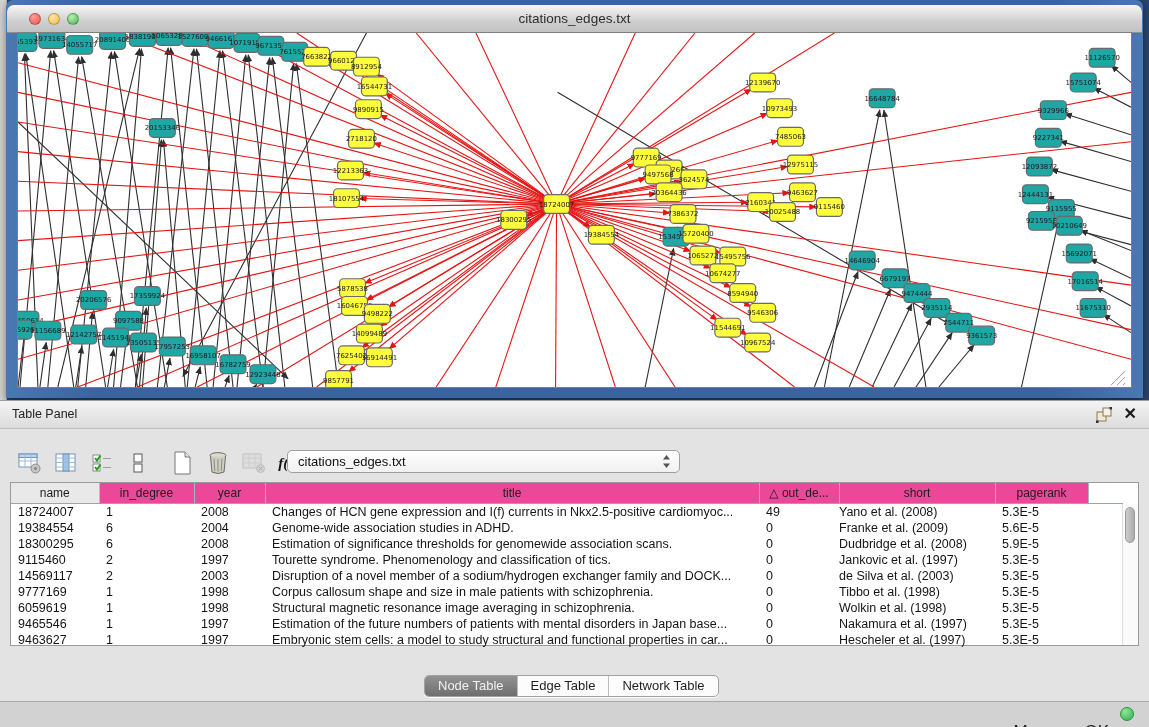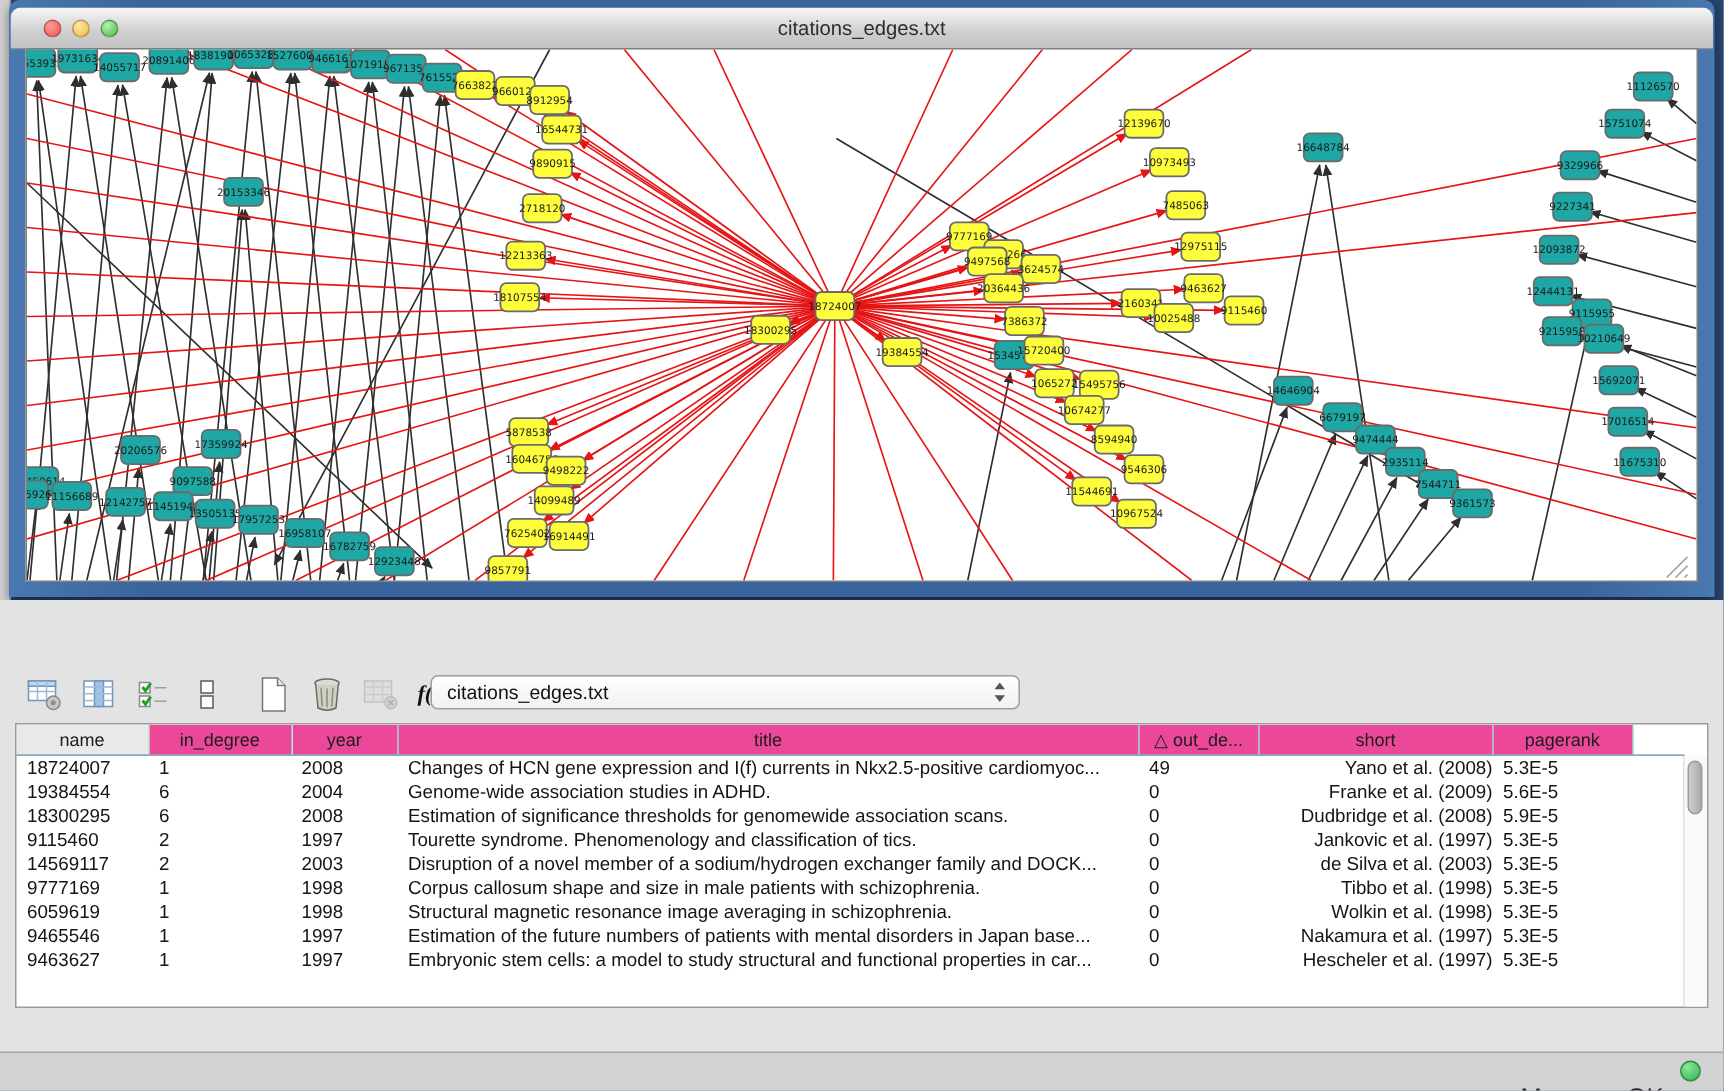--- a/index.html
+++ b/index.html
@@ -35,30 +35,30 @@
 
   .toolbar{position:absolute;left:16px;top:48px;height:30px;display:flex;align-items:center}
   .tbicon{width:27px;height:26px;margin-right:9px;display:flex;align-items:center;justify-content:center}
   .tbicon.gap{margin-left:8px}
   .fx{font-family:"Liberation Serif",serif;font-style:italic;font-weight:bold;font-size:15px;color:#111}
   .combo{position:absolute;left:287px;top:50px;width:393px;height:23px;background:linear-gradient(#ffffff,#f1f1f1);
          border:1px solid #9f9f9f;border-radius:5px;box-sizing:border-box}
   .combo-text{position:absolute;left:10px;top:0;height:21px;line-height:21px;font-size:13px;color:#111}
   .combo-arrows{position:absolute;right:8px;top:3px}
 
-  .table-box{position:absolute;left:10px;top:82px;width:1129px;height:190px;background:#fff;
+  .table-box{position:absolute;left:10px;top:82px;width:1129px;height:164px;background:#fff;
              border:1px solid #9a9a9a;box-sizing:border-box}
   table.grid{border-collapse:collapse;table-layout:fixed;width:1112px;font-size:12.5px}
   table.grid th{height:20px;background:#ec4899;border-right:1px solid #9cb9c7;border-bottom:1px solid #8fa9b6;
                 font-weight:normal;font-size:12px;color:#1c1c1c;text-align:center;overflow:hidden;white-space:nowrap;padding:0 2px}
   table.grid th.first{background:#e9e9e9;border-right:1px solid #bdbdbd}
   table.grid th.filler{background:#fff;border:none;border-bottom:1px solid #8fa9b6}
   table.grid td{height:16px;line-height:16px;padding:0 0 0 7px;color:#151515;overflow:hidden;
                 white-space:nowrap;text-overflow:clip}
-  table.grid td.center{text-align:right;padding:0}
+  table.grid td.center{text-align:left;padding:0}
   .vscroll{position:absolute;right:0;top:21px;bottom:0;width:15px;background:#fafafa;border-left:1px solid #e0e0e0}
   .vthumb{position:absolute;left:2px;top:3px;width:10px;height:36px;border-radius:6px;
           background:linear-gradient(90deg,#cdcdcd,#ababab);border:1px solid #9b9b9b;box-sizing:border-box}
 
   .tabs{position:absolute;left:424px;top:275px;display:flex;border:1px solid #a2a2a2;border-radius:5px;
         overflow:hidden;background:#fcfcfc;box-shadow:0 1px 0 rgba(255,255,255,.8)}
   .seg{padding:2px 13px 3px;font-size:13px;color:#1f1f1f;border-left:1px solid #bcbcbc;cursor:default}
   .seg:first-child{border-left:none}
   .seg.active{background:linear-gradient(#929292,#6e6e6e);color:#f2f2f2}
 
@@ -571,20 +571,32 @@
           </g>
           <line x1="1098" y1="356" x2="1112" y2="342" stroke="#9a9a9a" stroke-width="1"></line>
           <line x1="1104" y1="356" x2="1112" y2="348" stroke="#9a9a9a" stroke-width="1"></line>
           <line x1="1110" y1="356" x2="1112" y2="354" stroke="#9a9a9a" stroke-width="1"></line>
         </svg>
     </div>
   </div>
 </div>
 
 <div class="table-panel">
+  <div class="tp-header">
+    <span class="tp-title">Table Panel</span>
+    <span class="tp-float">
+      <svg width="17" height="16" viewBox="0 0 17 16">
+        <rect x="1" y="5" width="9" height="9" fill="#efe9d8" stroke="#8d7b4d"></rect>
+        <rect x="7" y="1" width="8" height="8" fill="#f6f2e6" stroke="#8d7b4d"></rect>
+        <rect x="13.5" y="0" width="2.5" height="2.5" fill="#27344f"></rect>
+        <rect x="0" y="13.5" width="2.5" height="2.5" fill="#27344f"></rect>
+      </svg>
+    </span>
+    <span class="tp-close">✕</span>
+  </div>
 
   <div class="toolbar">
     <span class="tbicon">
       <svg width="24" height="22" viewBox="0 0 24 22">
         <rect x="1" y="2" width="18" height="13" fill="#fff" stroke="#6f94bd"></rect>
         <rect x="1" y="2" width="18" height="3.5" fill="#bcd6f2" stroke="#6f94bd"></rect>
         <path d="M7 2 V15 M13 2 V15 M1 9 H19" stroke="#9db9d8" fill="none"></path>
         <circle cx="17.5" cy="16.5" r="4.5" fill="#c7c7c7" stroke="#8a8a8a"></circle>
         <circle cx="17.5" cy="16.5" r="1.7" fill="#8f8f8f"></circle>
       </svg>
@@ -762,18 +774,23 @@
             <td>5.3E-5</td>
             <td></td>
           </tr>
         </tbody>
     </table>
     <div class="vscroll">
       <div class="vthumb"></div>
     </div>
   </div>
 
+  <div class="tabs" id="tabs">
+      <span class="seg active">Node Table</span>
+      <span class="seg">Edge Table</span>
+      <span class="seg">Network Table</span>
+    </div>
 
   <div class="statusbar">
     <span class="mem">Memory: OK</span>
     <span class="memdot"></span>
   </div>
 </div>
 
 </body></html>

